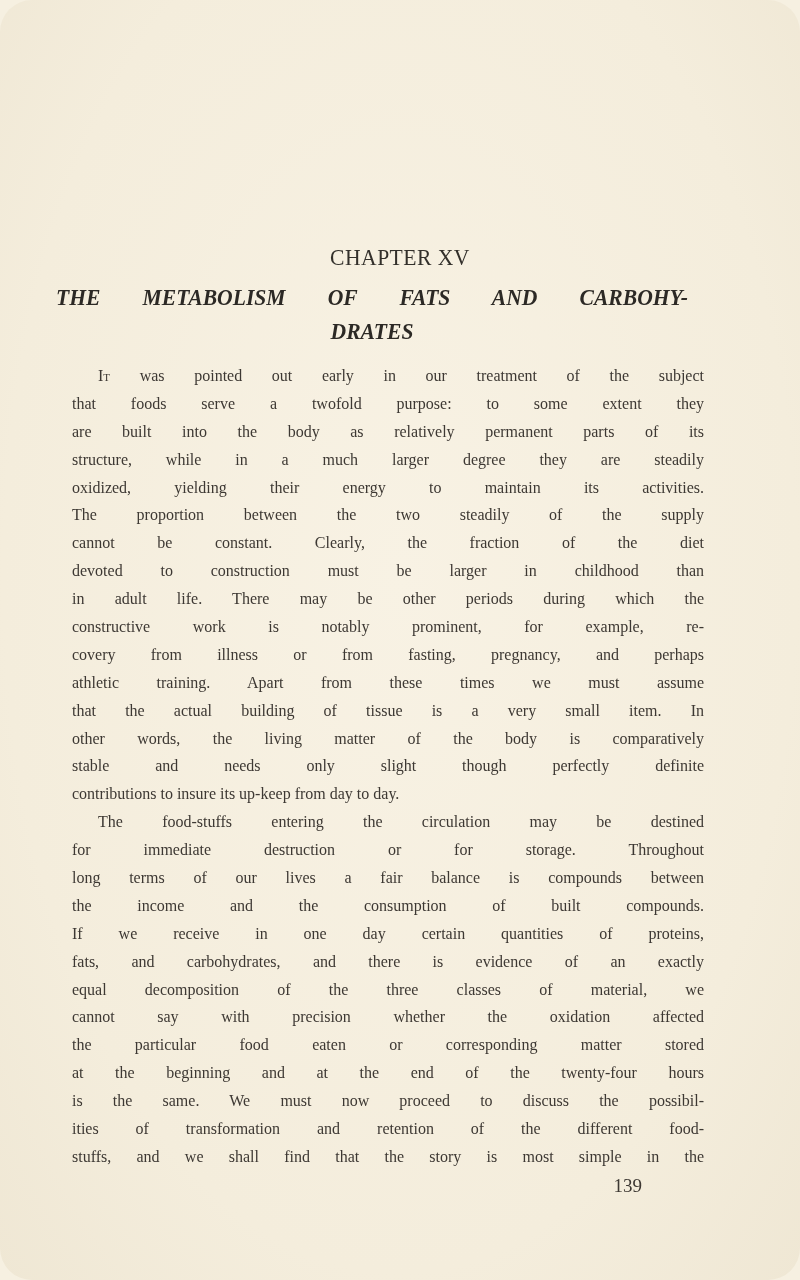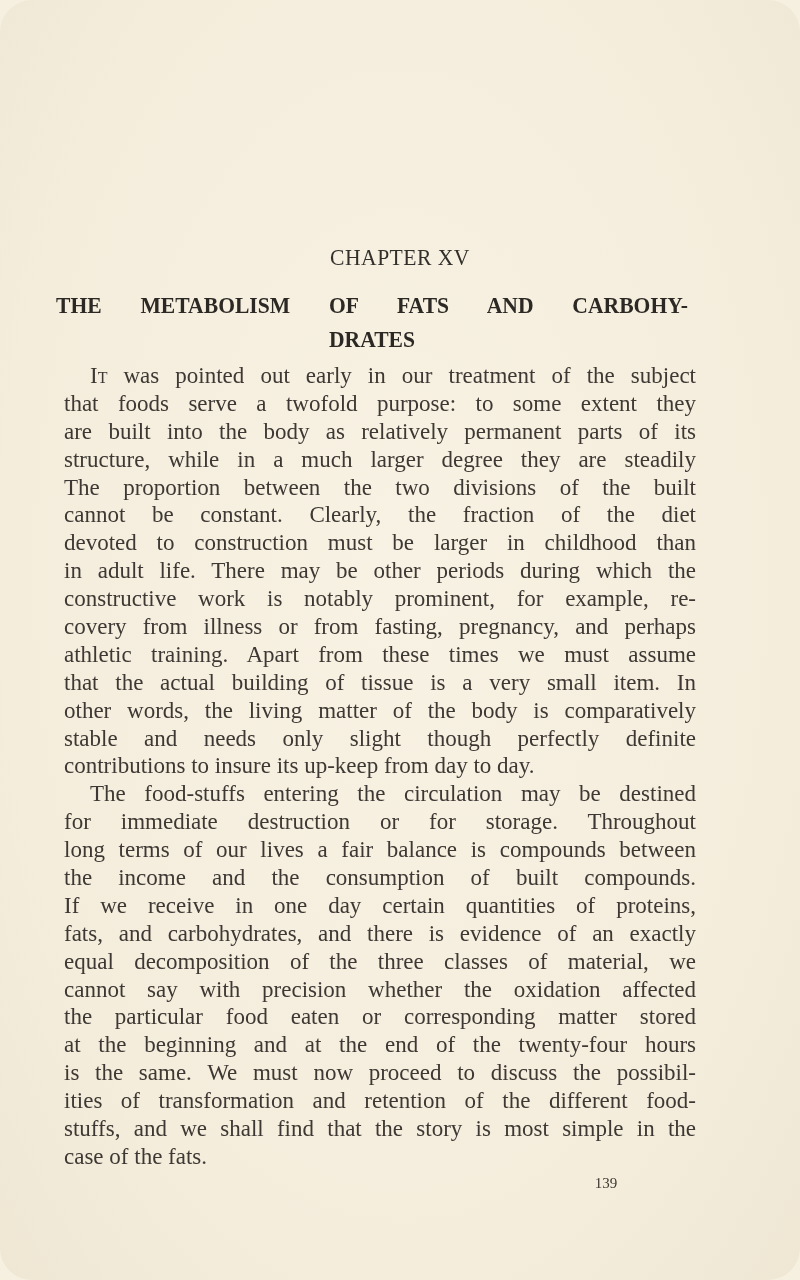--- a/index.html
+++ b/index.html
@@ -57,24 +57,24 @@
     }
     .chapter-title .tline.center {
       text-align: center;
       text-align-last: center;
       transform-origin: 50% 50%;
       width: 632px;
       transform: scaleX(0.92);
     }
     .body-text {
       position: absolute;
-      left: 64px;
+      left: 72px;
       top: 325px;
       width: 632px;
-      font-size: 23px;
+      font-size: 16px;
       line-height: 27.9px;
       color: #3d3833;
     }
     .line {
       display: block;
       white-space: nowrap;
       height: 27.9px;
       width: 632px;
       overflow: visible;
     }
@@ -95,44 +95,45 @@
       width: 606px;
     }
     .smallcaps {
       font-variant: small-caps;
     }
     .page-number {
       position: absolute;
       left: 570px;
       top: 1175px;
       width: 72px;
-      text-align: center;
-      font-size: 15px;
+      text-align: right;
+      font-size: 19px;
       color: #3d3833;
     }
   </style>
 </head>
 <body>
 
 <div class="page">
 
   <div class="chapter-label">CHAPTER XV</div>
 
-  <div class="chapter-title" style="top:288px;">
+  <div class="chapter-title" style="top:280px;font-style:italic;">
     <span class="tline">THE METABOLISM OF FATS AND CARBOHY-</span>
     <span class="tline center">DRATES</span>
   </div>
 
   <div class="body-text" style="top:362px;">
 
     <span class="line indent"><span class="inner"><span class="smallcaps">It</span><span> was pointed out early in our treatment of the subject</span></span></span>
     <span class="line"><span class="inner">that foods serve a twofold purpose: to some extent they</span></span>
     <span class="line"><span class="inner">are built into the body as relatively permanent parts of its</span></span>
     <span class="line"><span class="inner">structure, while in a much larger degree they are steadily</span></span>
-    <span class="line"><span class="inner">The proportion between the two divisions of the built</span></span>
+    <span class="line"><span class="inner">oxidized, yielding their energy to maintain its activities.</span></span>
+    <span class="line"><span class="inner">The proportion between the two steadily of the supply</span></span>
     <span class="line"><span class="inner">cannot be constant. Clearly, the fraction of the diet</span></span>
     <span class="line"><span class="inner">devoted to construction must be larger in childhood than</span></span>
     <span class="line"><span class="inner">in adult life. There may be other periods during which the</span></span>
     <span class="line"><span class="inner">constructive work is notably prominent, for example, re-</span></span>
     <span class="line"><span class="inner">covery from illness or from fasting, pregnancy, and perhaps</span></span>
     <span class="line"><span class="inner">athletic training. Apart from these times we must assume</span></span>
     <span class="line"><span class="inner">that the actual building of tissue is a very small item. In</span></span>
     <span class="line"><span class="inner">other words, the living matter of the body is comparatively</span></span>
     <span class="line"><span class="inner">stable and needs only slight though perfectly definite</span></span>
     <span class="line last"><span class="inner">contributions to insure its up-keep from day to day.</span></span>
@@ -143,18 +144,17 @@
     <span class="line"><span class="inner">the income and the consumption of built compounds.</span></span>
     <span class="line"><span class="inner">If we receive in one day certain quantities of proteins,</span></span>
     <span class="line"><span class="inner">fats, and carbohydrates, and there is evidence of an exactly</span></span>
     <span class="line"><span class="inner">equal decomposition of the three classes of material, we</span></span>
     <span class="line"><span class="inner">cannot say with precision whether the oxidation affected</span></span>
     <span class="line"><span class="inner">the particular food eaten or corresponding matter stored</span></span>
     <span class="line"><span class="inner">at the beginning and at the end of the twenty-four hours</span></span>
     <span class="line"><span class="inner">is the same. We must now proceed to discuss the possibil-</span></span>
     <span class="line"><span class="inner">ities of transformation and retention of the different food-</span></span>
     <span class="line"><span class="inner">stuffs, and we shall find that the story is most simple in the</span></span>
-    <span class="line last"><span class="inner">case of the fats.</span></span>
   </div>
 
   <div class="page-number">139</div>
 
 </div>
 
 </body></html>

